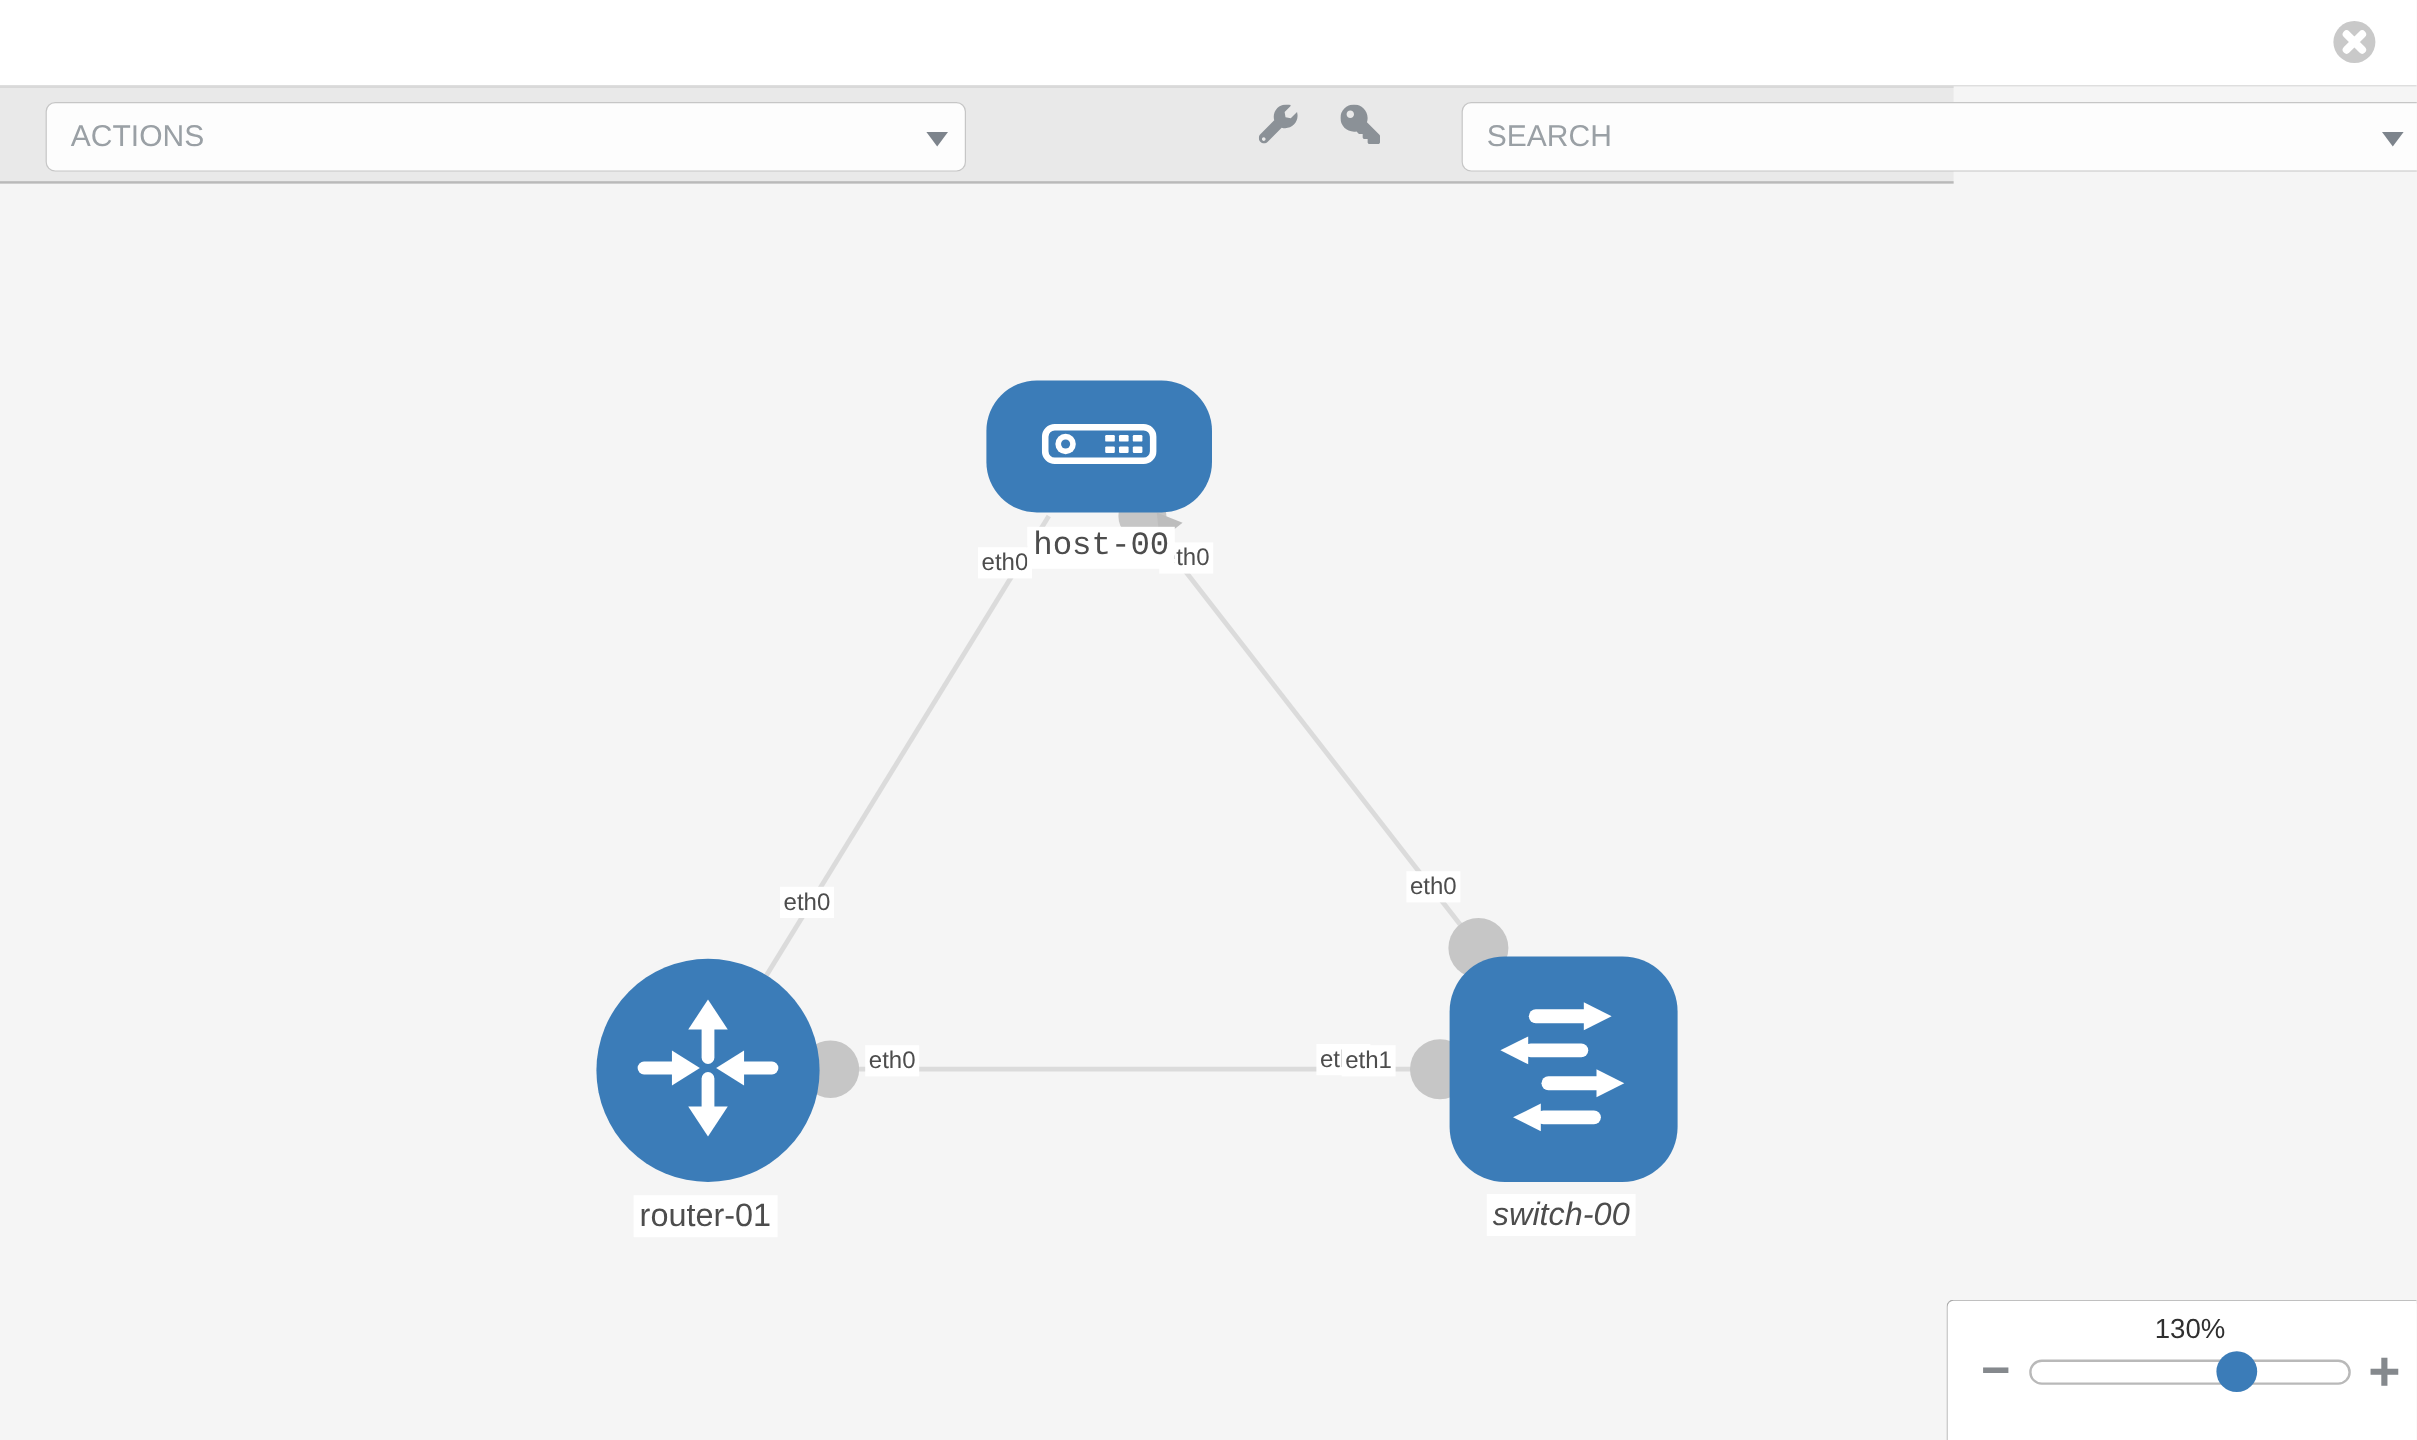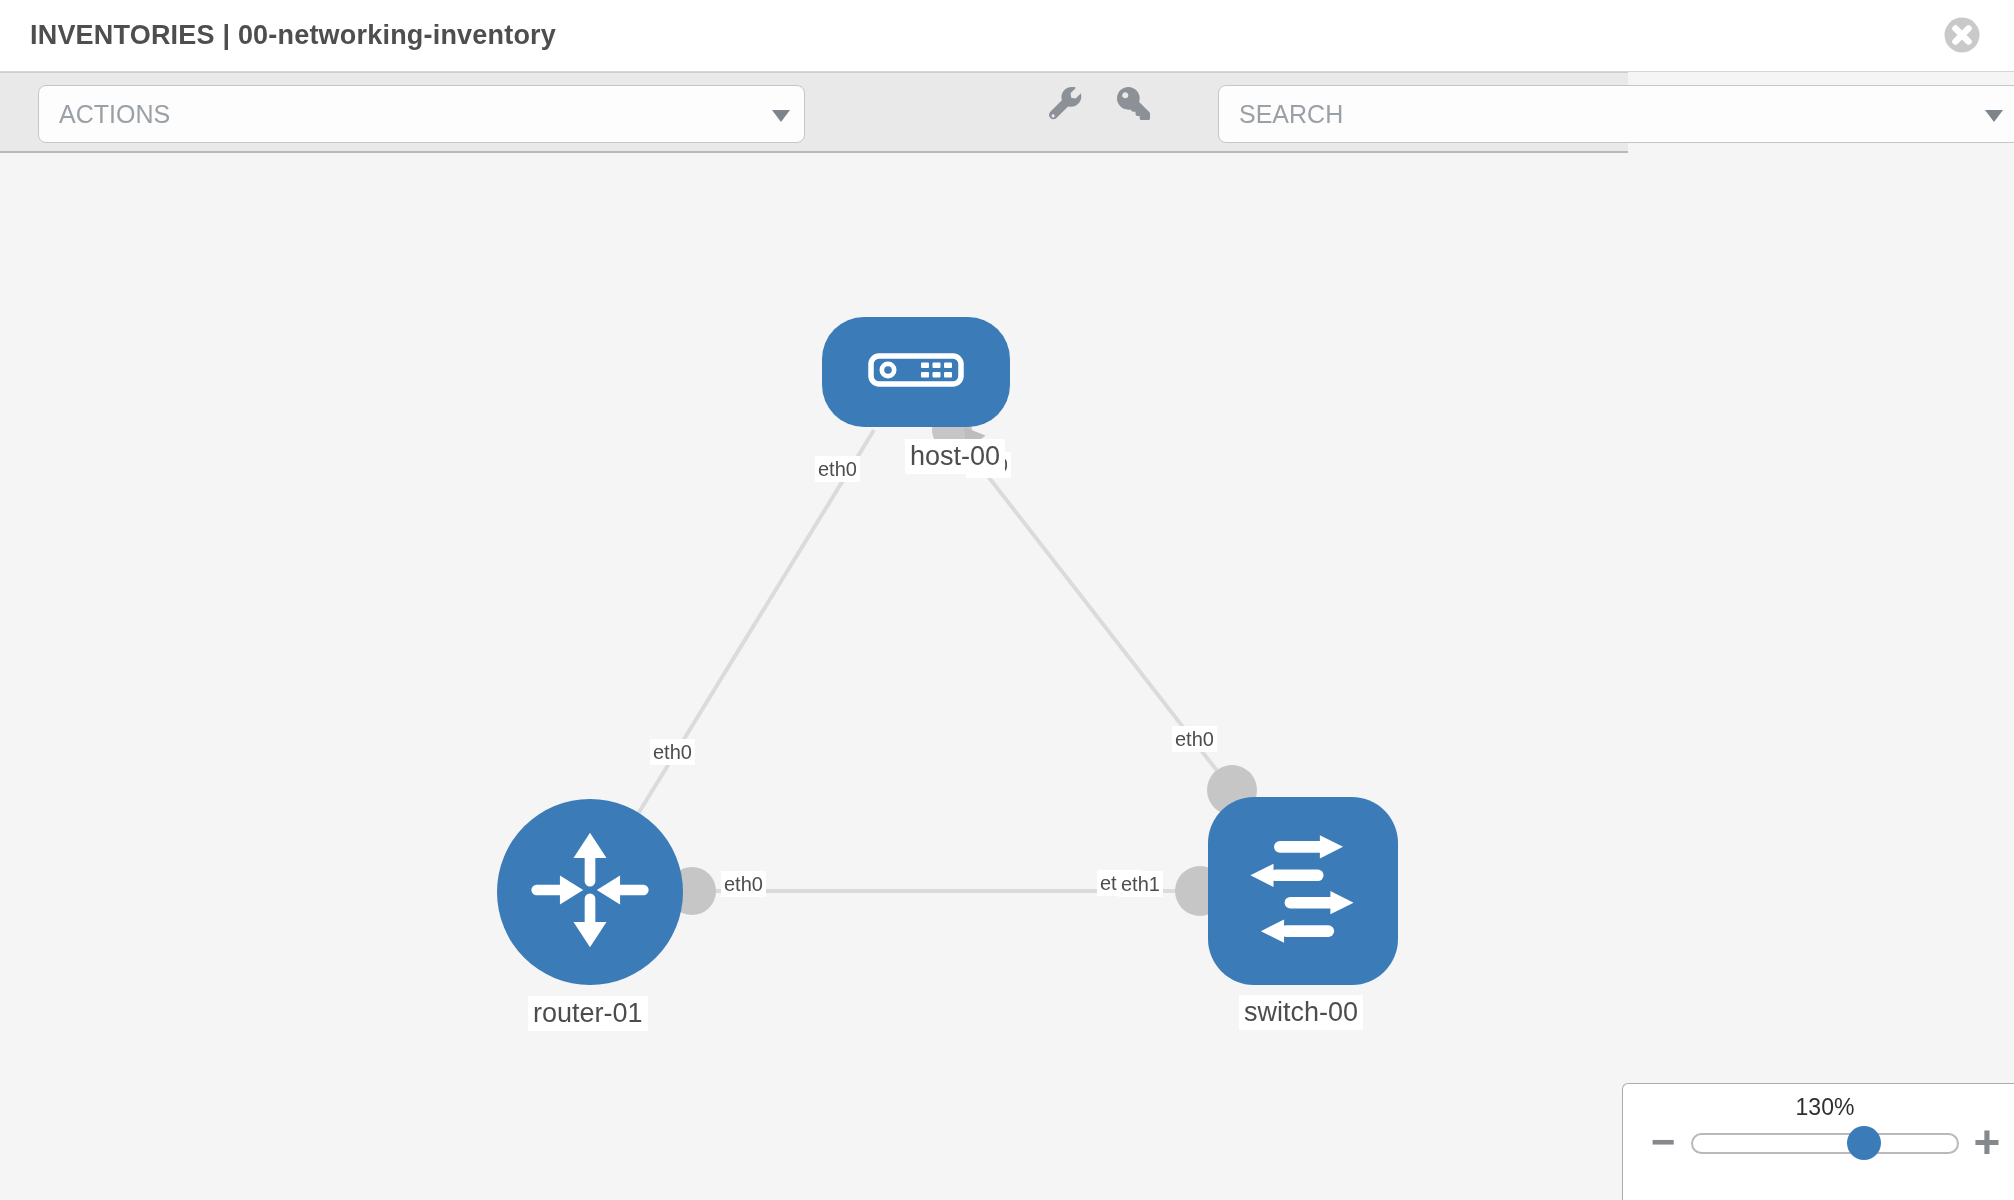--- a/index.html
+++ b/index.html
@@ -41,29 +41,29 @@
           display:flex; align-items:center; justify-content:center; }
   .node-host   { left:822px;  top:317px; width:188px; height:110px; border-radius:42px; }
   .node-router { left:497px;  top:799px; width:186px; height:186px; border-radius:50%; }
   .node-switch { left:1208px; top:797px; width:190px; height:188px; border-radius:46px; }
 
   .iflbl { position:absolute; background:#ffffff; color:#4d4d4d; font-size:20px;
            line-height:26px; padding:0 3px; z-index:30; white-space:nowrap; }
   .nodelbl { position:absolute; background:#ffffff; color:#4d4d4d; font-size:27px;
              line-height:35px; padding:0 5px; z-index:30; white-space:nowrap; }
   .lbl-host-eth-l   { left:815px;  top:456px; }
-  .lbl-host-name    { left:905px;  top:439px; z-index:32; }
+  .lbl-host-name    { left:856px;  top:439px; z-index:32;font-family:Liberation Mono, monospace; }
   .lbl-host-eth-r   { left:966px;  top:452px; }
   .lbl-rh-eth       { left:650px;  top:739px; }
   .lbl-sw-top-eth   { left:1172px; top:726px; }
   .lbl-router-eth-r { left:721px;  top:871px; }
   .lbl-sw-eth-hidden{ left:1097px; top:870px; z-index:29; }
   .lbl-sw-eth1      { left:1118px; top:871px; z-index:31; }
   .lbl-router-name  { left:528px;  top:996px; }
-  .lbl-switch-name  { left:1239px; top:995px; }
+  .lbl-switch-name  { left:1239px; top:995px;font-style:italic; }
 
   
   .zoom-panel { position:absolute; left:1622px; top:1083px; width:392px; height:117px;
                 background:#ffffff; border-top:1px solid #ababab; border-left:1px solid #ababab;
                 border-top-left-radius:6px; z-index:40;padding-left:47px; }
   .zoom-level { position:absolute; left:68px; top:10px; width:268px; text-align:center;
                 font-size:23px; color:#2f2f2f; }
   .zoom-track { position:absolute; left:68px; top:49px; width:268px; height:21px;
                 background:#ffffff; border:2px solid #b9b9b9; border-radius:11px; cursor:pointer; }
   .zoom-knob  { position:absolute; left:224px; top:42px; width:34px; height:34px;
@@ -154,21 +154,20 @@
 
   <div class="zoom-panel">
     <div class="zoom-level">130%</div>
     <div class="zoom-minus">−</div>
     <div class="zoom-track"></div>
     <div class="zoom-knob"></div>
     <div class="zoom-plus">+</div>
   </div>
 
   <div class="hdr">
-    <div class="hdr-title">INVENTORIES | 00-networking-inventory</div>
     <div class="close-btn">
       <svg width="36" height="36" viewBox="0 0 36 36" xmlns="http://www.w3.org/2000/svg">
         <circle cx="18" cy="18" r="17.5" fill="#c9c9c9"></circle>
         <path d="M11.5 11.5 L24.5 24.5 M24.5 11.5 L11.5 24.5" stroke="#ffffff" stroke-width="6.5" stroke-linecap="round"></path>
       </svg>
     </div>
   </div>
 
   <div class="tbar">
     <div class="selbox actions-box">

